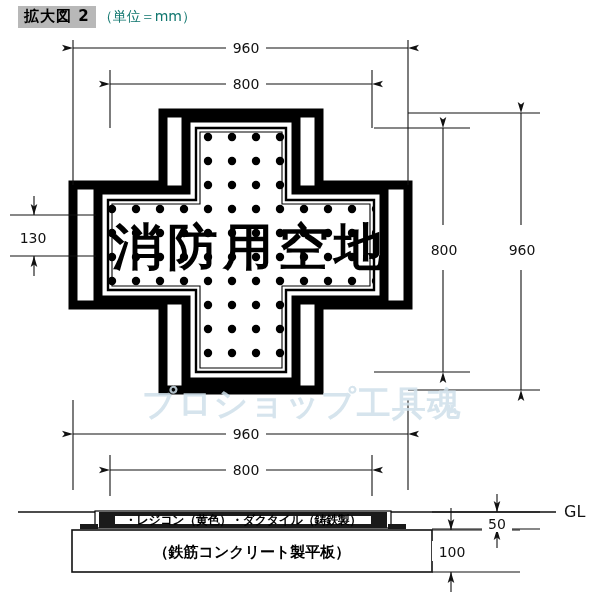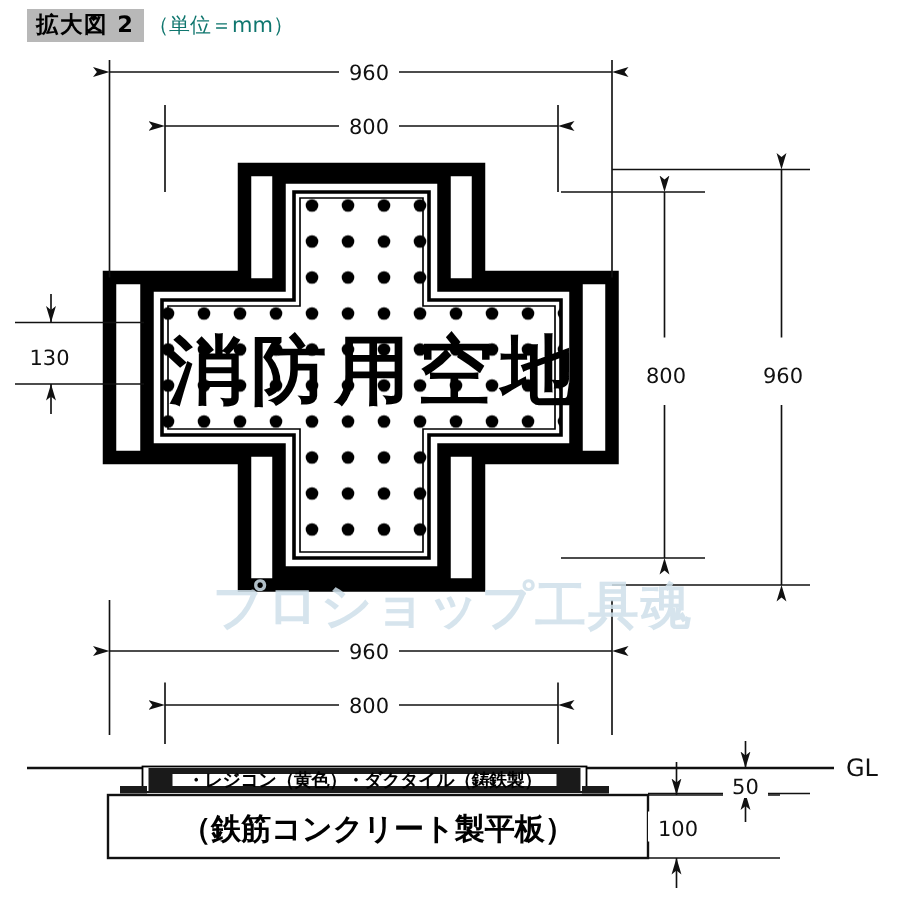--- a/index.html
+++ b/index.html
@@ -101,21 +101,21 @@
   }
   #slab-label {
     position: absolute;
     left: 72px;
     top: 533px;
     width: 360px;
     height: 38px;
     display: flex;
     align-items: center;
     justify-content: center;
-    font-size: 20px;
+    font-size: 15px;
     font-weight: bold;
     color: #000;
     z-index: 7;
     white-space: nowrap;
   }
   
   #watermark {
     position: absolute;
     left: 142px;
     top: 381px;

